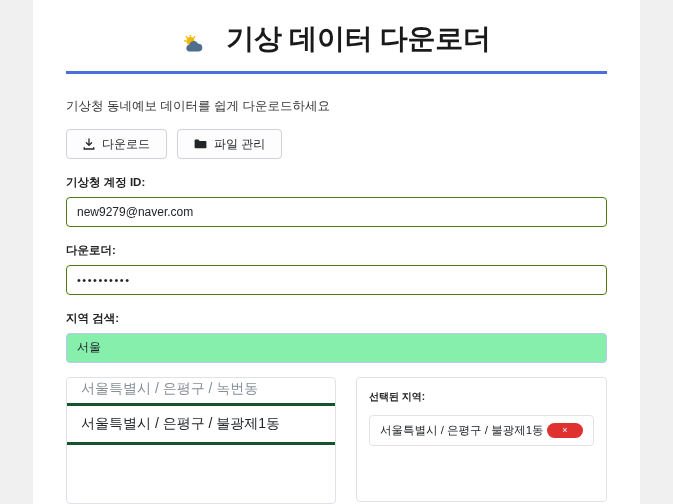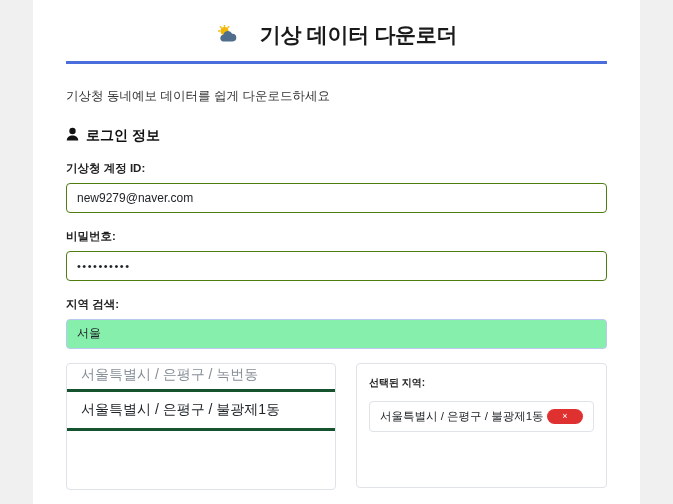--- a/index.html
+++ b/index.html
@@ -25,21 +25,21 @@
     box-sizing: border-box;
     padding: 0 33px;
   }
   .header {
     padding-top: 22px;
     padding-bottom: 12px;
     border-bottom: 3px solid #4a6fdc;
     text-align: center;
   }
   .title {
-    font-size: 21px;
+    font-size: 28px;
     font-weight: bold;
     color: #1a1a1a;
     letter-spacing: -0.3px;
     display: inline-flex;
     align-items: center;
     gap: 20px;
     line-height: 1.2;
   }
   .title-icon {
     display: inline-block;
@@ -197,35 +197,45 @@
             </g>
             <path d="M7 16.5a3.4 3.4 0 0 1 .4-6.7 4.6 4.6 0 0 1 8.7-1.1 3.8 3.8 0 0 1 .6 7.8z" fill="#4f6d8c"></path>
           </svg>
         </span>
         <span>기상 데이터 다운로더</span>
       </div>
     </div>
 
     <div class="subtitle">기상청 동네예보 데이터를 쉽게 다운로드하세요</div>
 
-
-    <div class="section-title">
-      <span class="user-icon">
-        <svg width="13" height="14" viewBox="0 0 13 14">
-          <circle cx="6.5" cy="4" r="3.2" fill="#111"></circle>
-          <path d="M0.8 13.4c0-3.2 2.6-5 5.7-5s5.7 1.8 5.7 5z" fill="#111"></path>
-        </svg>
-      </span>
-      <span>로그인 정보</span>
+    <div class="btn-row">
+      <button class="btn">
+        <span>
+          <svg width="12" height="12" viewBox="0 0 12 12">
+            <path d="M6 0.8v6.2M6 7.4L3.4 4.8M6 7.4l2.6-2.6" stroke="#212529" stroke-width="1.3" fill="none" stroke-linecap="round"></path>
+            <path d="M1.2 9.6v1.4h9.6V9.6" stroke="#212529" stroke-width="1.3" fill="none" stroke-linecap="round"></path>
+          </svg>
+        </span>
+        <span>다운로드</span>
+      </button>
+      <button class="btn">
+        <span>
+          <svg width="13" height="12" viewBox="0 0 13 12">
+            <path d="M0.6 2.4a.8.8 0 0 1 .8-.8h3l1.1 1.3h6.1a.8.8 0 0 1 .8.8v5.7a.8.8 0 0 1-.8.8H1.4a.8.8 0 0 1-.8-.8z" fill="#212529"></path>
+          </svg>
+        </span>
+        <span>파일 관리</span>
+      </button>
     </div>
+
 
     <div class="field-label">기상청 계정 ID:</div>
     <input class="input" type="text" value="new9279@naver.com" placeholder="기상청 계정 ID" style="">
 
-    <div class="field-label">비밀번호:</div>
+    <div class="field-label">다운로더:</div>
     <input class="input pw-dots" type="text" value="••••••••••" style="">
 
 
     <div class="field-label">지역 검색:</div>
     <input class="input focused" type="text" value="서울" style="">
 
     <div class="columns">
       <div class="list-panel">
         <div class="list-item clipped" style="padding-top:2px;padding-bottom:5px;">서울특별시 / 은평구 / 녹번동</div>
         <div class="list-item">서울특별시 / 은평구 / 불광제1동</div>

